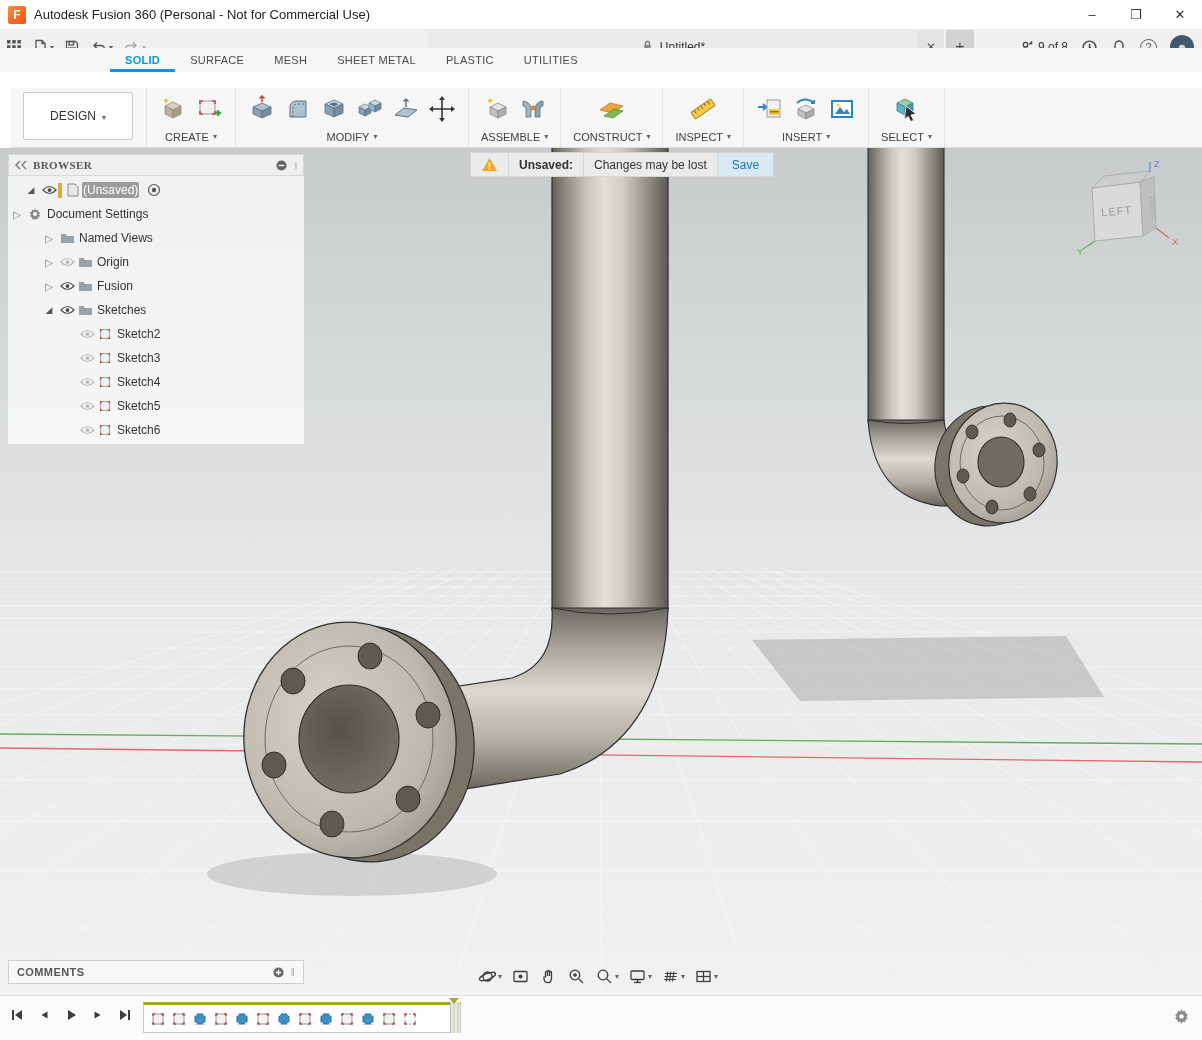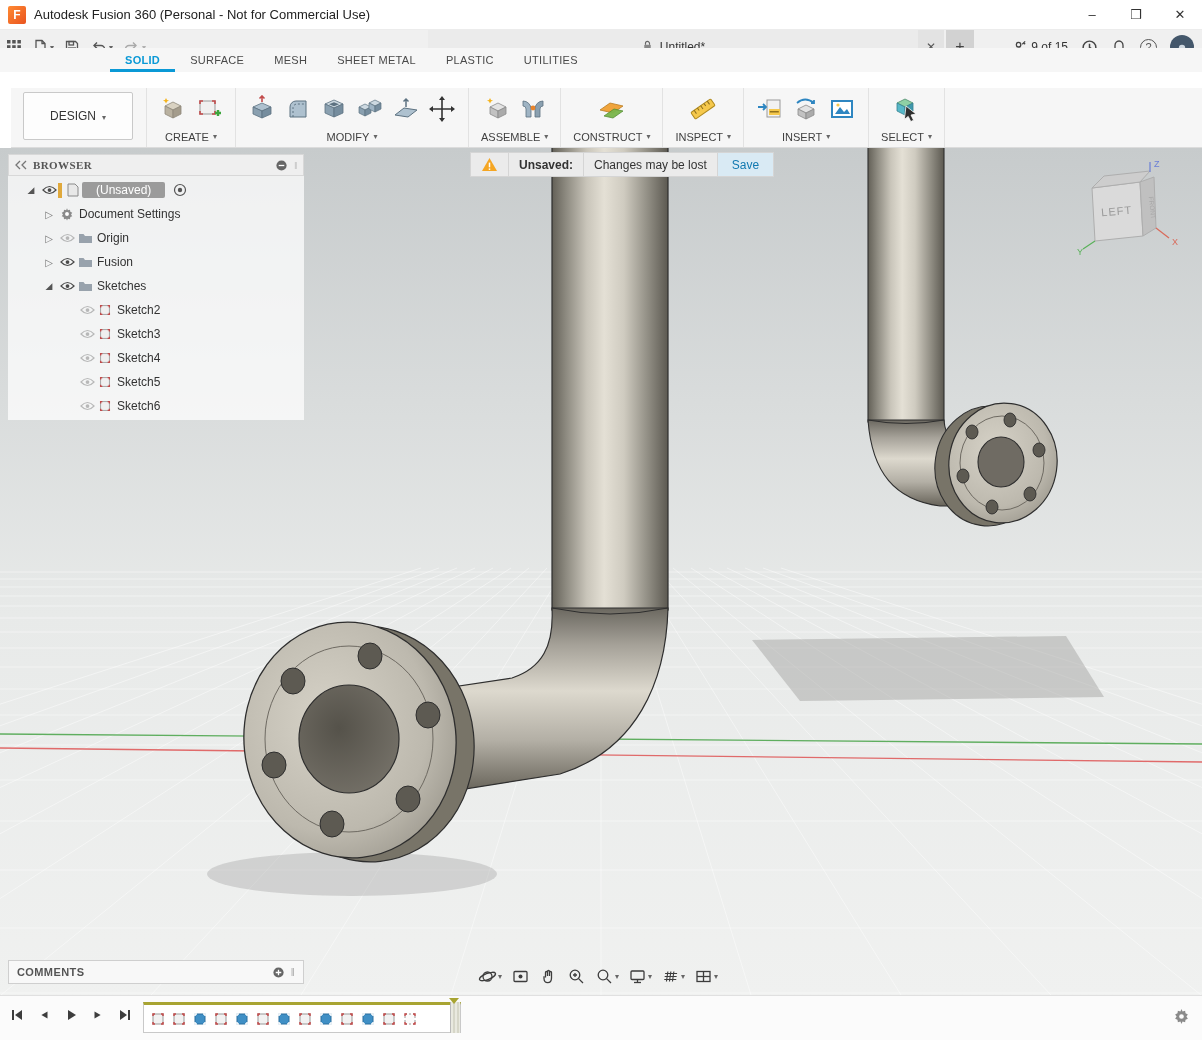--- a/index.html
+++ b/index.html
@@ -56,21 +56,21 @@
   .panel-spacer { flex:1; }
   .grip { color:#aaa; font-size:10px; }
   .tree { padding:2px 0; }
   .trow { display:flex; align-items:center; height:24px; }
   .tw { width:18px; text-align:center; font-size:9px; color:#555; flex:none; }
   .tri-open::after { content:"◢"; }
   .tri-closed::after { content:"▷"; font-size:10px; color:#777; }
   .i16 { width:18px; height:16px; display:flex; align-items:center; justify-content:center; flex:none; }
   .dim { opacity:.35; }
   .ybar { width:4px; height:15px; background:#e0a93c; margin-right:2px; flex:none; }
-  .pill { background:#9b9b9b; color:#fff; padding:1px 14px; border-radius:2px; }
+  .pill { background:#9b9b9b; color:#fff; padding:1px 1px; border-radius:2px; }
   .tlabel { margin-left:3px; white-space:nowrap; }
 
   
   .comments { position:absolute; left:8px; bottom:11px; width:296px; height:24px; background:rgba(248,248,248,.9); border:1px solid #cfcfcf; display:flex; align-items:center; padding:0 8px; gap:6px; }
   .navbar { position:absolute; left:478px; bottom:9px; display:flex; align-items:center; gap:9px; }
   .nav-ico { display:flex; align-items:center; gap:1px; color:#3d3d3d; }
 
   
   .viewcube { position:absolute; top:10px; right:16px; width:110px; height:104px; }
 
@@ -159,21 +159,21 @@
       <span>+</span>
     </div>
 
   <div class="qat-right">
     <span class="job-status">
       <svg width="15" height="15" viewBox="0 0 16 16" fill="none" stroke="#444" stroke-width="1.4">
           <circle cx="7" cy="5" r="2.4"></circle>
           <path d="M2.5 13.5 c0-3.2 2-4.8 4.5-4.8 s4.5 1.6 4.5 4.8"></path>
           <path d="M11 4.5 l3-3 M12.5 3 l1.5 1.5"></path>
         </svg>
-      <span>9 of 15</span>
+      <span>9 of 8</span>
     </span>
     <span class="qat-ico">
       <svg width="17" height="17" viewBox="0 0 16 16" fill="none" stroke="#444" stroke-width="1.4">
           <circle cx="8" cy="8" r="6"></circle>
           <path d="M8 4.5 V8 l2.5 1.5"></path>
         </svg>
     </span>
     <span class="qat-ico">
       <svg width="16" height="16" viewBox="0 0 16 16" fill="none" stroke="#444" stroke-width="1.3">
           <path d="M8 2 c-2.5 0-4 2-4 4.5 V9 l-1.5 2.3 h11 L12 9 V6.5 C12 4 10.5 2 8 2 Z"></path>
@@ -511,29 +511,38 @@
             </svg>
           </span>
         <span class="pill">(Unsaved)</span>
         <span class="i16" style="margin-left:6px">
             <svg width="14" height="14" viewBox="0 0 14 14">
               <circle cx="7" cy="7" r="5.5" fill="none" stroke="#555" stroke-width="1.2"></circle>
               <circle cx="7" cy="7" r="2.2" fill="#555"></circle>
             </svg>
           </span>
       </div>
-      <div class="trow" style="padding-left:32px">
+      <div class="trow" style="">
         <span class="tw tri-closed"></span>
         <span class="i16">
             <svg width="14" height="14" viewBox="0 0 16 16">
               <path d="M8 1.5 l1 2.2 2.4-.6.4 2.4 2.2 1 -1.4 2 1.4 2 -2.2 1 -.4 2.4 -2.4-.6 -1 2.2 -1-2.2 -2.4.6 -.4-2.4 -2.2-1 1.4-2 -1.4-2 2.2-1 .4-2.4 2.4.6 Z" fill="#8a8a8a"></path>
               <circle cx="8" cy="8" r="2.2" fill="#fff"></circle>
             </svg>
           </span>
         <span class="tlabel">Document Settings</span>
+      </div>
+      <div class="trow" style="padding-left:32px">
+        <span class="tw tri-closed"></span>
+        <span class="i16">
+            <svg width="15" height="12" viewBox="0 0 15 12">
+              <path d="M1 2 h4.5 l1.5 2 H14 v7 H1 Z" fill="#98a2ac"></path>
+            </svg>
+          </span>
+        <span class="tlabel">Named Views</span>
       </div>
       <div class="trow" style="padding-left:32px">
         <span class="tw tri-closed"></span>
         <span class="i16 dim">
             <svg width="15" height="10" viewBox="0 0 16 10">
               <path d="M1 5 Q8 -2.5 15 5 Q8 12.5 1 5 Z" fill="none" stroke="#4a4a4a" stroke-width="1.2"></path>
               <circle cx="8" cy="5" r="2" fill="#4a4a4a"></circle>
             </svg>
           </span>
         <span class="i16">

